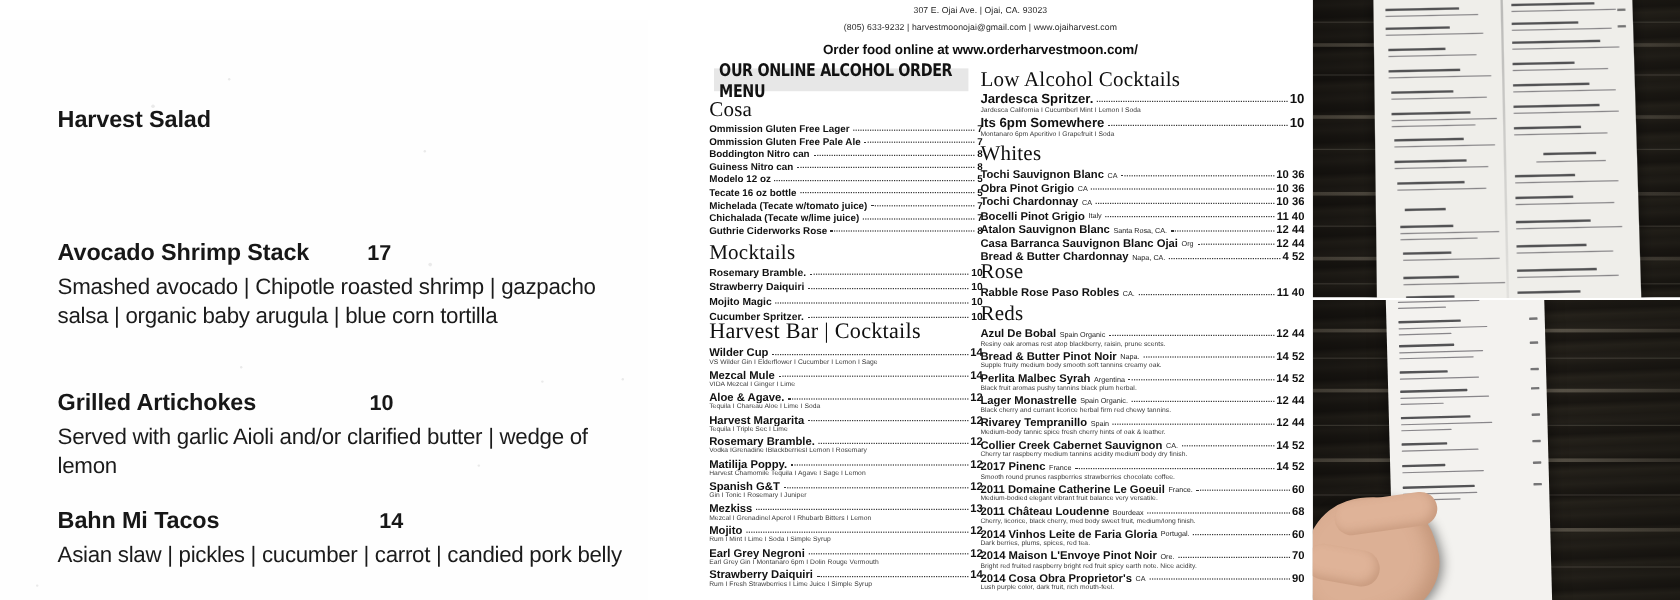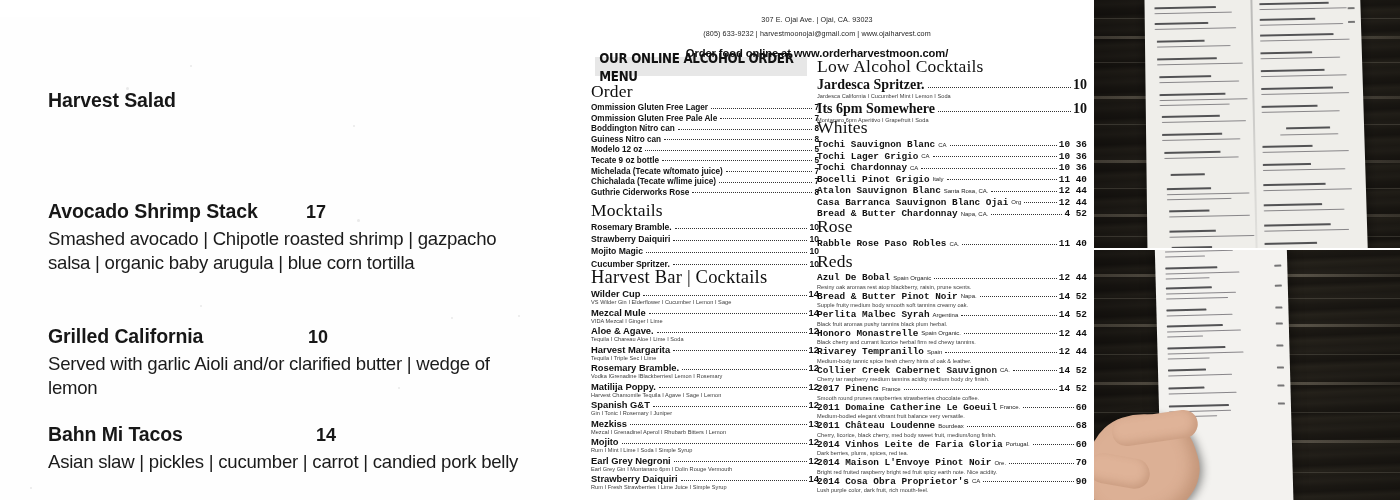--- a/index.html
+++ b/index.html
@@ -65,21 +65,21 @@
   #mid-panel {
     position: absolute;
     left: 540px; top: 0;
     width: 554px; height: 500px;
     background: #ffffff;
     overflow: hidden;
   }
   #mid-head { position: absolute; left: 0; top: 0; width: 554px; text-align: center; }
   .addr1 {
     font-size: 7.2px; color: #1d1d1d; letter-spacing: .1px;
-    margin-top: 15px;
+    margin-top: 4px;
   }
   .addr2 {
     font-size: 7.2px; color: #1d1d1d; letter-spacing: .1px;
     margin-top: 5px;
   }
   .orderline {
     font-size: 11.2px; font-weight: bold; color: #0f0f0f;
     margin-top: 9px; letter-spacing: -0.1px;
   }
 
@@ -162,25 +162,25 @@
   .beer .rname, .beer .rprice { font-size: 8.2px; }
 
   .mock .row { font-size: 8.6px; margin-bottom: 2.2px; }
   .mock .rname, .mock .rprice { font-size: 8.6px; }
 
   .ck .row { font-size: 9.4px; }
   .ck .rname, .ck .rprice { font-size: 9.4px; }
   .ck .entry { margin-bottom: 1.5px; }
 
   .lowalc .row { font-size: 9px; }
-  .lowalc .rname, .lowalc .rprice { font-size: 14px; font-family: Liberation Serif, serif; }
+  .lowalc .rname, .lowalc .rprice { font-size: 11px; }
   .lowalc .entry { margin-bottom: 2px; }
 
   .wine .row { font-size: 9.4px; margin-bottom: 0.5px; }
-  .wine .rname, .wine .rprice { font-size: 9.4px; font-family: Liberation Mono, monospace; }
+  .wine .rname, .wine .rprice { font-size: 9.4px; }
   .wine .entry { margin-bottom: 0.5px; }
   .reds .entry { margin-bottom: 0.5px; }
 
   
   #photo-top, #photo-bot {
     position: absolute;
     left: 1094px;
     width: 306px;
     overflow: hidden;
   }
@@ -286,21 +286,21 @@
     <div class="food-item" style="top:183px;">
       <div class="food-head">
         <span class="food-name">Avocado Shrimp Stack</span>
         <span class="food-price p2">17</span>
       </div>
       <div class="food-desc">Smashed avocado | Chipotle roasted shrimp | gazpacho salsa | organic baby arugula | blue corn tortilla</div>
     </div>
 
     <div class="food-item" style="top:308px;">
       <div class="food-head">
-        <span class="food-name">Grilled California</span>
+        <span class="food-name">Grilled Artichokes</span>
         <span class="food-price p3">10</span>
       </div>
       <div class="food-desc">Served with garlic Aioli and/or clarified butter | wedge of lemon</div>
     </div>
 
     <div class="food-item" style="top:406px;">
       <div class="food-head">
         <span class="food-name">Bahn Mi Tacos</span>
         <span class="food-price p4">14</span>
       </div>
@@ -315,21 +315,21 @@
       <div class="addr2">(805) 633-9232  |  harvestmoonojai@gmail.com  |  www.ojaiharvest.com</div>
       <div class="orderline">Order food online at www.orderharvestmoon.com/</div>
     </div>
 
     <div class="banner">
       <span>OUR ONLINE ALCOHOL ORDER MENU</span>
     </div>
 
     <div class="col" id="col-a">
 
-      <div class="sec-title" style="position:absolute;top:83px;">Order</div>
+      <div class="sec-title" style="position:absolute;top:83px;">Cosa</div>
       <div class="beer" style="position:absolute;top:103px;width:100%;">
         <div class="row">
             <span class="rname">Ommission Gluten Free Lager</span>
             <span class="leader"></span>
             <span class="rprice">7</span>
           </div>
         <div class="row">
             <span class="rname">Ommission Gluten Free Pale Ale</span>
             <span class="leader"></span>
             <span class="rprice">7</span>
@@ -343,21 +343,21 @@
             <span class="rname">Guiness Nitro can</span>
             <span class="leader"></span>
             <span class="rprice">8</span>
           </div>
         <div class="row">
             <span class="rname">Modelo 12 oz</span>
             <span class="leader"></span>
             <span class="rprice">5</span>
           </div>
         <div class="row">
-            <span class="rname">Tecate 9 oz bottle</span>
+            <span class="rname">Tecate 16 oz bottle</span>
             <span class="leader"></span>
             <span class="rprice">5</span>
           </div>
         <div class="row">
             <span class="rname">Michelada (Tecate w/tomato juice)</span>
             <span class="leader"></span>
             <span class="rprice">7</span>
           </div>
         <div class="row">
             <span class="rname">Chichalada (Tecate w/lime juice)</span>
@@ -512,21 +512,21 @@
 
       <div class="sec-title" style="position:absolute;top:119px;">Whites</div>
       <div class="wine" style="position:absolute;top:139px;width:100%;">
         <div class="row">
             <span class="rname">Tochi Sauvignon Blanc</span>
             <span class="rregion">CA</span>
             <span class="leader"></span>
             <span class="rprice">10 36</span>
           </div>
         <div class="row">
-            <span class="rname">Tochi Lager Grigio</span>
+            <span class="rname">Obra Pinot Grigio</span>
             <span class="rregion">CA</span>
             <span class="leader"></span>
             <span class="rprice">10 36</span>
           </div>
         <div class="row">
             <span class="rname">Tochi Chardonnay</span>
             <span class="rregion">CA</span>
             <span class="leader"></span>
             <span class="rprice">10 36</span>
           </div>
@@ -590,21 +590,21 @@
             <div class="row">
               <span class="rname">Perlita Malbec Syrah</span>
               <span class="rregion">Argentina</span>
               <span class="leader"></span>
               <span class="rprice">14 52</span>
             </div>
             <div class="rsub">Black fruit aromas pushy tannins black plum herbal.</div>
           </div>
         <div class="entry">
             <div class="row">
-              <span class="rname">Honoro Monastrelle</span>
+              <span class="rname">Lager Monastrelle</span>
               <span class="rregion">Spain Organic.</span>
               <span class="leader"></span>
               <span class="rprice">12 44</span>
             </div>
             <div class="rsub">Black cherry and currant licorice herbal firm red chewy tannins.</div>
           </div>
         <div class="entry">
             <div class="row">
               <span class="rname">Rivarey Tempranillo</span>
               <span class="rregion">Spain</span>

